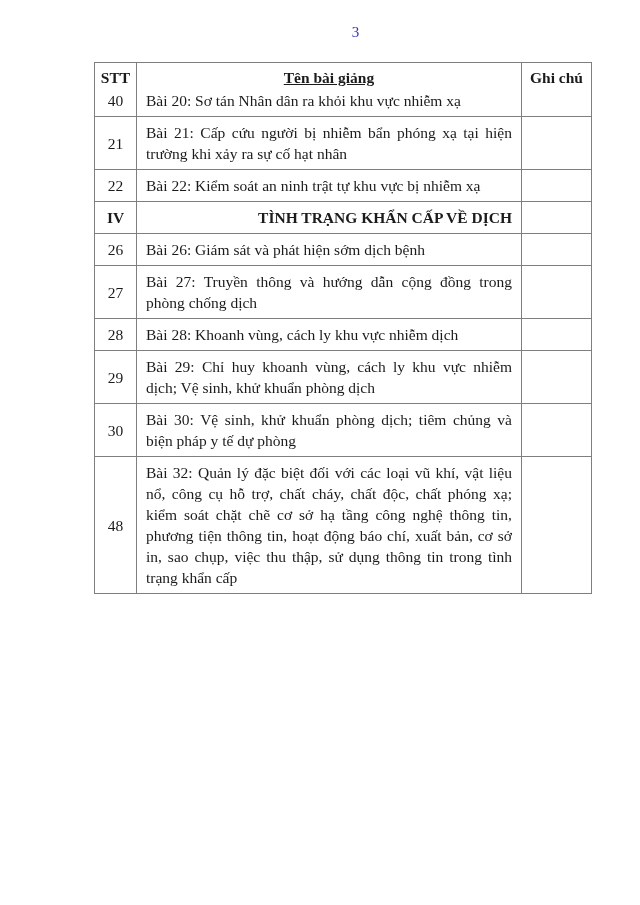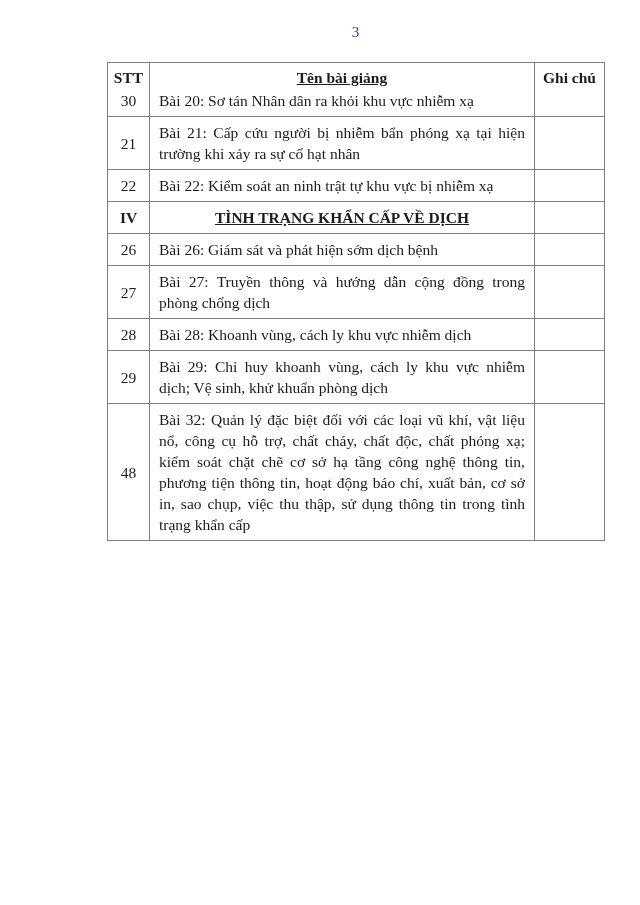--- a/index.html
+++ b/index.html
@@ -27,21 +27,21 @@
     left: 107px;
     width: 497px;
     text-align: center;
     font-size: 15px;
     line-height: 18px;
     color: #3936ad;
   }
   table.doc-table {
     position: absolute;
     top: 62px;
-    left: 107px;
+    left: 94px;
     width: 497px;
     border-collapse: collapse;
     table-layout: fixed;
   }
   col.c-stt   { width: 42px; }
   col.c-title { width: 385px; }
   col.c-note  { width: 70px; }
   td {
     border: 1px solid #7f7f7f;
     font-size: 15.5px;
@@ -71,22 +71,21 @@
   }
   thead td.title-cell {
     text-align: center;
     text-decoration: underline;
   }
   tr.section-row td {
     font-weight: bold;
     margin-top: 17px;
   }
   tr.section-row td.title-cell {
-    text-align: center;
-    text-decoration: underline;
+    text-align: right;
   }
 </style>
 </head>
 <body>
 
 <div class="page">
 
   <div class="page-number">3</div>
 
   <table class="doc-table">
@@ -97,21 +96,21 @@
     </colgroup>
     <thead>
       <tr>
         <td class="stt-cell">STT</td>
         <td class="title-cell">Tên bài giảng</td>
         <td class="note-cell">Ghi chú</td>
       </tr>
     </thead>
     <tbody id="table-body">
   <tr class="first-row">
-    <td class="stt-cell">30</td>
+    <td class="stt-cell">40</td>
     <td class="title-cell">Bài 20: Sơ tán Nhân dân ra khỏi khu vực nhiễm xạ</td>
     <td class="note-cell"></td>
   </tr>
 
   <tr>
     <td class="stt-cell">21</td>
     <td class="title-cell">Bài 21: Cấp cứu người bị nhiễm bẩn phóng xạ tại hiện trường khi xảy ra sự cố hạt nhân</td>
     <td class="note-cell"></td>
   </tr>
 
@@ -146,20 +145,25 @@
     <td class="title-cell">Bài 28: Khoanh vùng, cách ly khu vực nhiễm dịch</td>
     <td class="note-cell"></td>
   </tr>
 
   <tr>
     <td class="stt-cell">29</td>
     <td class="title-cell">Bài 29: Chỉ huy khoanh vùng, cách ly khu vực nhiễm dịch; Vệ sinh, khử khuẩn phòng dịch</td>
     <td class="note-cell"></td>
   </tr>
 
+  <tr>
+    <td class="stt-cell">30</td>
+    <td class="title-cell">Bài 30: Vệ sinh, khử khuẩn phòng dịch; tiêm chủng và biện pháp y tế dự phòng</td>
+    <td class="note-cell"></td>
+  </tr>
 
 
   <tr>
     <td class="stt-cell">48</td>
     <td class="title-cell">Bài 32: Quản lý đặc biệt đối với các loại vũ khí, vật liệu nổ, công cụ hỗ trợ, chất cháy, chất độc, chất phóng xạ; kiểm soát chặt chẽ cơ sở hạ tầng công nghệ thông tin, phương tiện thông tin, hoạt động báo chí, xuất bản, cơ sở in, sao chụp, việc thu thập, sử dụng thông tin trong tình trạng khẩn cấp</td>
     <td class="note-cell"></td>
   </tr>
 </tbody>
   </table>
 

